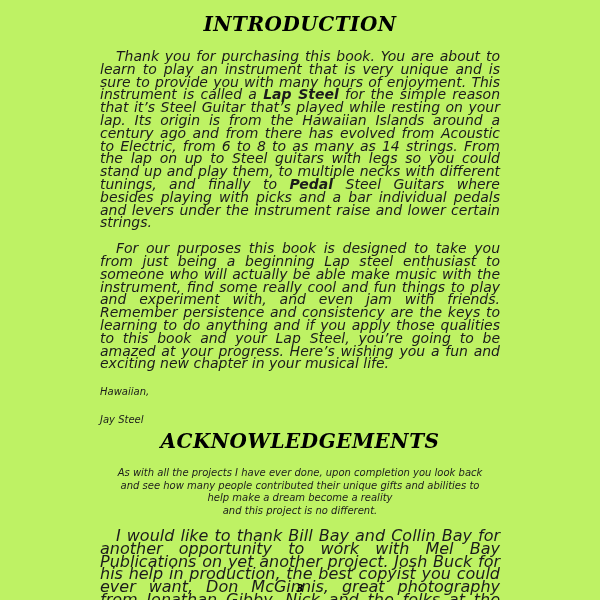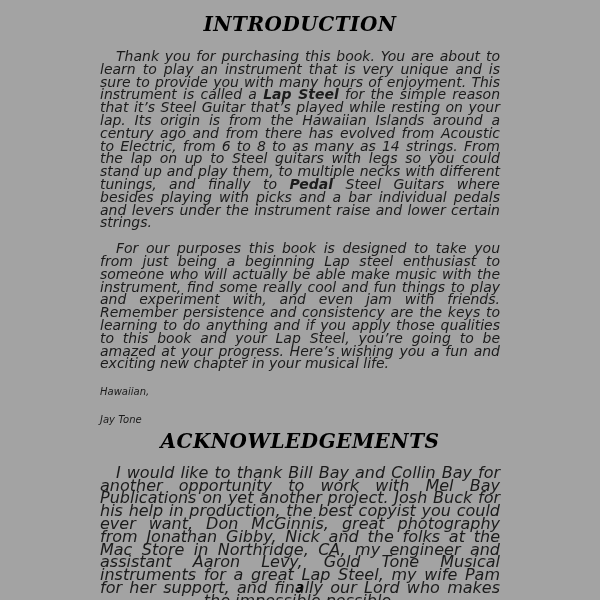--- a/index.html
+++ b/index.html
@@ -5,21 +5,21 @@
   html, body {
     margin: 0;
     padding: 0;
     background: #e9e9e9;
   }
   .page {
     position: relative;
     width: 600px;
     height: 600px;
     margin: 0 auto;
-    background: #a3a3a3;
+    background: #bef264;
     box-sizing: border-box;
     padding: 10px 100px 30px 100px;
     overflow: hidden;
     font-family: "DejaVu Sans", sans-serif;
     font-style: italic;
     color: #1b1b1b;
   }
   .section-heading {
     font-family: "DejaVu Serif", serif;
     font-style: italic;
@@ -86,24 +86,25 @@
 <div class="page">
 
   <h1 class="section-heading">INTRODUCTION</h1>
 
   <p class="body-p"><span>Thank you for purchasing this book. You are about to learn to play an instrument that is very unique and is sure to provide you with many hours of enjoyment. This instrument is called a </span><span class="b">Lap Steel</span><span> for the simple reason that it’s Steel Guitar that’s played while resting on your lap. Its origin is from the Hawaiian Islands around a century ago and from there has evolved from Acoustic to Electric, from 6 to 8 to as many as 14 strings. From the lap on up to Steel guitars with legs so you could stand up and play them, to multiple necks with different tunings, and finally to </span><span class="b">Pedal</span><span> Steel Guitars where besides playing with picks and a bar individual pedals and levers under the instrument raise and lower certain strings.</span></p>
 
   <p class="body-p">For our purposes this book is designed to take you from just being a beginning Lap steel enthusiast to someone who will actually be able make music with the instrument, find some really cool and fun things to play and experiment with, and even jam with friends. Remember persistence and consistency are the keys to learning to do anything and if you apply those qualities to this book and your Lap Steel, you’re going to be amazed at your progress. Here’s wishing you a fun and exciting new chapter in your musical life.</p>
 
   <p class="left-p">Hawaiian,</p>
 
-  <p class="left-p signature">Jay Tone</p>
+  <p class="left-p signature">Jay Steel</p>
 
   <h1 class="section-heading ack">ACKNOWLEDGEMENTS</h1>
 
+  <p class="center-p">As with all the projects I have ever done, upon completion you look back<br>and see how many people contributed their unique gifts and abilities to<br>help make a dream become a reality<br>and this project is no different.</p>
 
   <p class="justify-center-p">I would like to thank Bill Bay and Collin Bay for another opportunity to work with Mel Bay Publications on yet another project. Josh Buck for his help in production, the best copyist you could ever want, Don McGinnis, great photography from Jonathan Gibby, Nick and the folks at the Mac Store in Northridge, CA, my engineer and assistant Aaron Levy, Gold Tone Musical instruments for a great Lap Steel, my wife Pam for her support, and finally our Lord who makes the impossible possible.</p>
 
   <p class="center-p thanks">Thank you all so able.</p>
 
   <div class="page-number">3</div>
 
 </div>
 
 </body></html>

